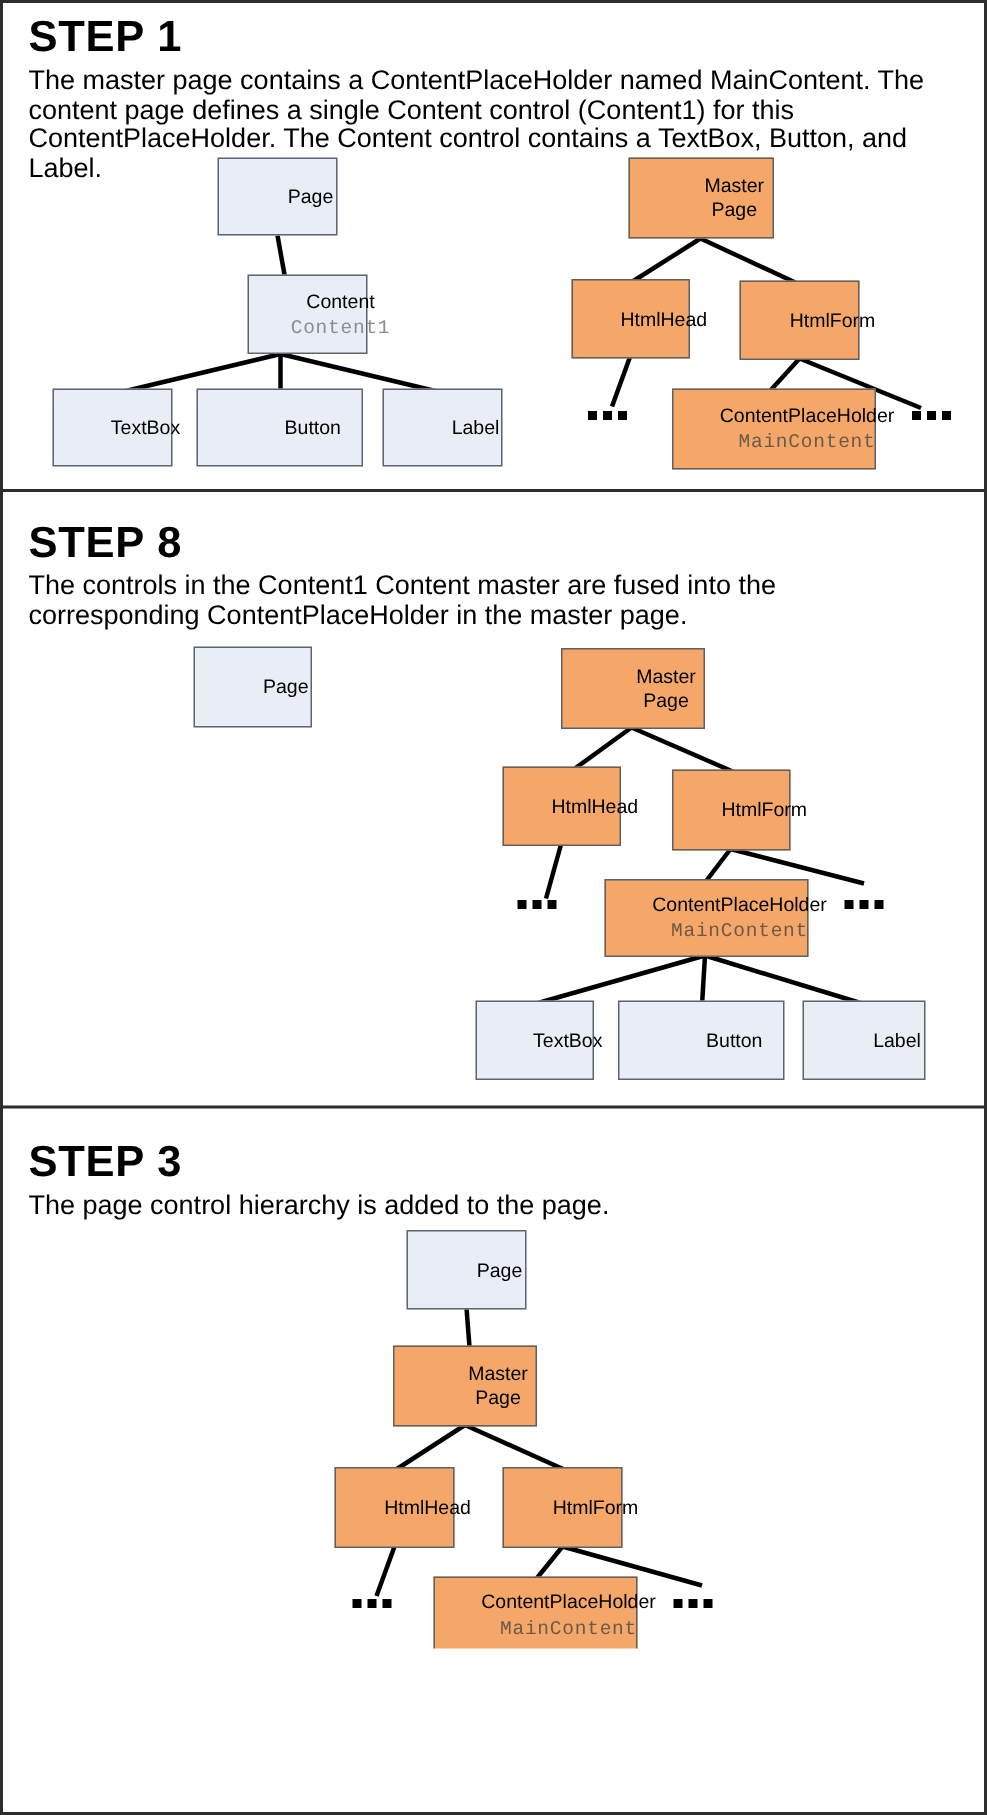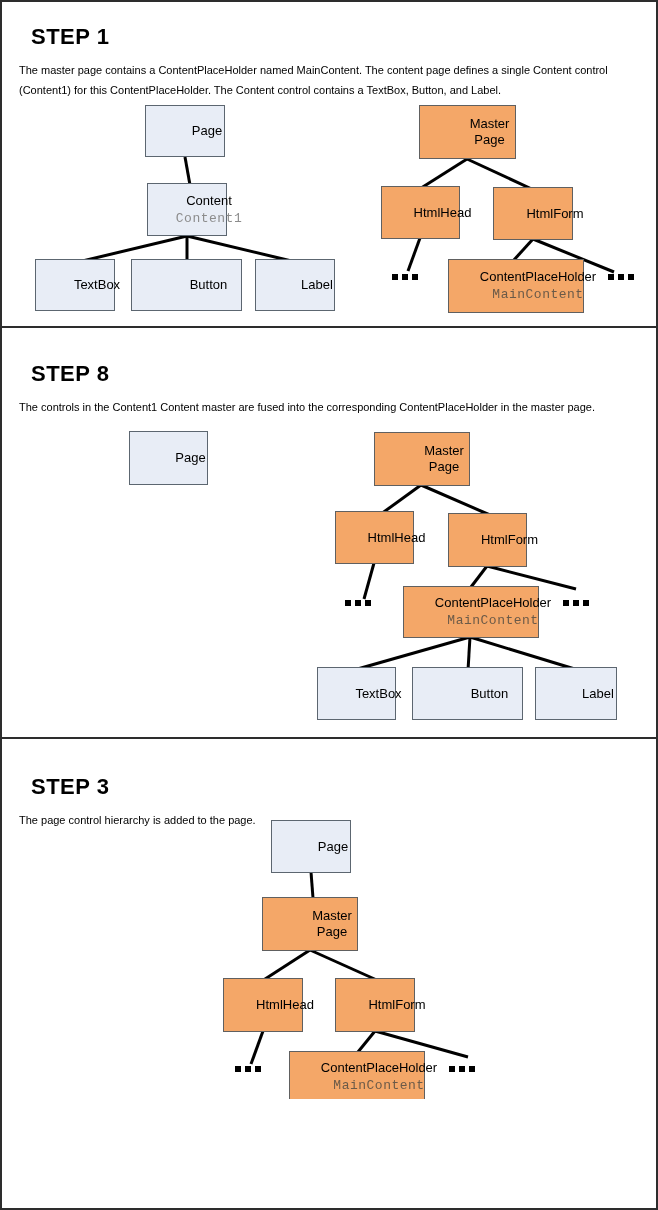--- a/index.html
+++ b/index.html
@@ -5,22 +5,22 @@
   html,body{margin:0;padding:0;background:#ffffff;}
   body{font-family:"Liberation Sans",sans-serif;color:var(--text,#000);}
   .figure{
     position:relative;width:658px;height:1210px;box-sizing:border-box;
     border:2px solid var(--frame-border,#2d2d2d);background:#fff;
   }
   .panel{position:relative;box-sizing:border-box;overflow:hidden;padding:11px 20px 0 17px;}
   .panel.p1{height:324px;}
   .panel.p2{height:411px;border-top:2px solid var(--frame-border,#2d2d2d);padding-top:22px;}
   .panel.p3{height:362px;border-top:2px solid var(--frame-border,#2d2d2d);padding-top:24px;}
-  .step-title{margin:12px;font-size:22px;line-height:24px;font-weight:bold;letter-spacing:0.5px;}
-  .step-desc{margin:7px 0 0 0;font-size:11px;line-height:19.5px;width:600px;}
+  .step-title{margin:0;font-size:29px;line-height:24px;font-weight:bold;letter-spacing:0.5px;}
+  .step-desc{margin:7px 0 0 0;font-size:18px;line-height:19.5px;width:600px;}
   .wires{position:absolute;left:0;top:0;pointer-events:none;}
   .wires line{stroke:var(--connector,#000);stroke-width:3;}
   .node{
     position:absolute;box-sizing:border-box;display:flex;flex-direction:column;
     align-items:center;justify-content:center;text-align:center;
     font-size:13px;line-height:16px;border:1.5px solid;padding-left:44px;
   }
   .node.blue{background:var(--content-fill,#e8edf6);border-color:var(--content-border,#5c6670);}
   .node.orange{background:var(--master-fill,#f4a768);border-color:var(--master-border,#606060);}
   .node .main{display:block;}
@@ -45,21 +45,21 @@
       <line x1="185" y1="234" x2="185" y2="261"></line>
       <line x1="185" y1="234" x2="298" y2="261"></line>
       <line x1="465" y1="157" x2="416" y2="188"></line>
       <line x1="465" y1="157" x2="534" y2="189"></line>
       <line x1="418" y1="236" x2="406" y2="269"></line>
       <line x1="531" y1="237" x2="511" y2="259"></line>
       <line x1="531" y1="237" x2="612" y2="270"></line>
     </svg>
 
     <div class="node blue" style="left:143px;top:103px;width:80px;height:52px">Page</div>
-    <div class="node blue" style="left:145px;top:181px;width:80px;height:53px">
+    <div class="node blue" style="left:163px;top:181px;width:80px;height:53px">
       <span class="main">Content</span>
       <span class="sub">Content1</span>
     </div>
     <div class="node blue" style="left:33px;top:257px;width:80px;height:52px">TextBox</div>
     <div class="node blue" style="left:129px;top:257px;width:111px;height:52px">Button</div>
     <div class="node blue" style="left:253px;top:257px;width:80px;height:52px">Label</div>
 
     <div class="node orange" style="left:417px;top:103px;width:97px;height:54px">Master Page</div>
     <div class="node orange" style="left:379px;top:184px;width:79px;height:53px">HtmlHead</div>
     <div class="node orange" style="left:491px;top:185px;width:80px;height:53px">HtmlForm</div>

